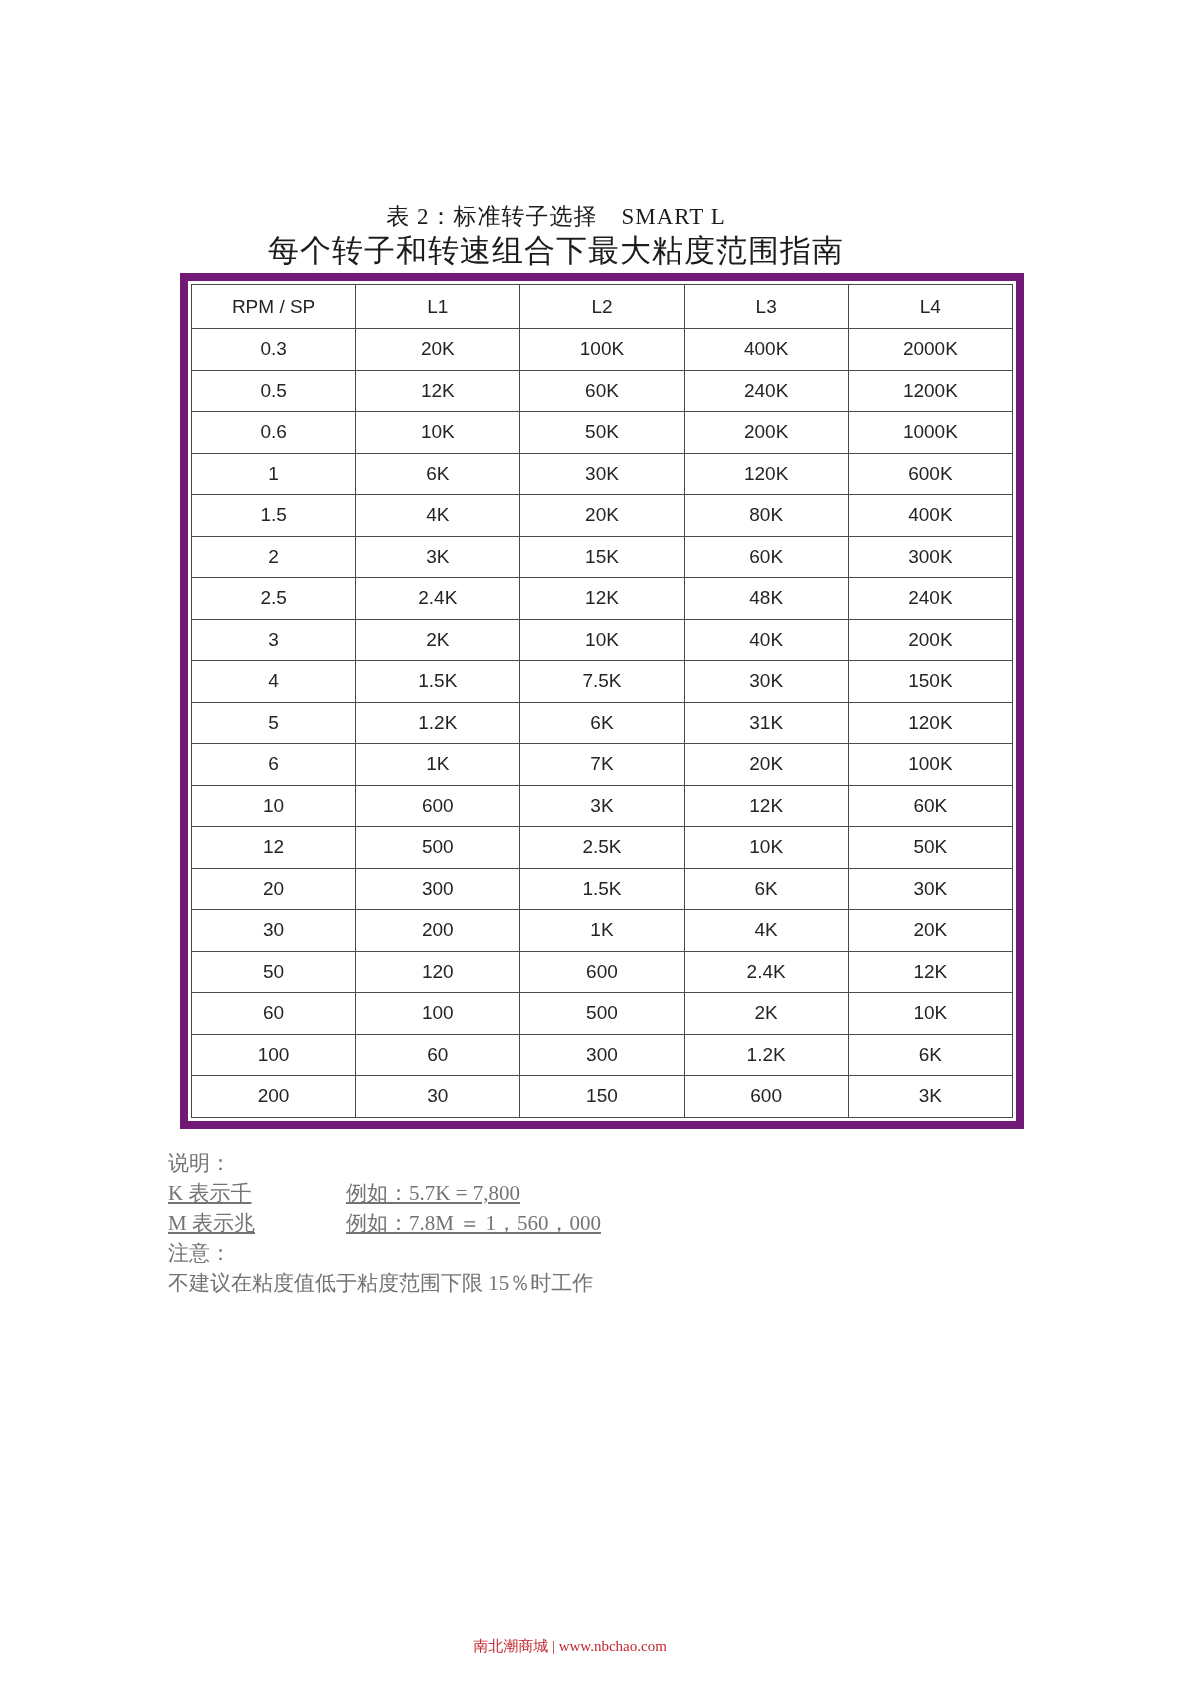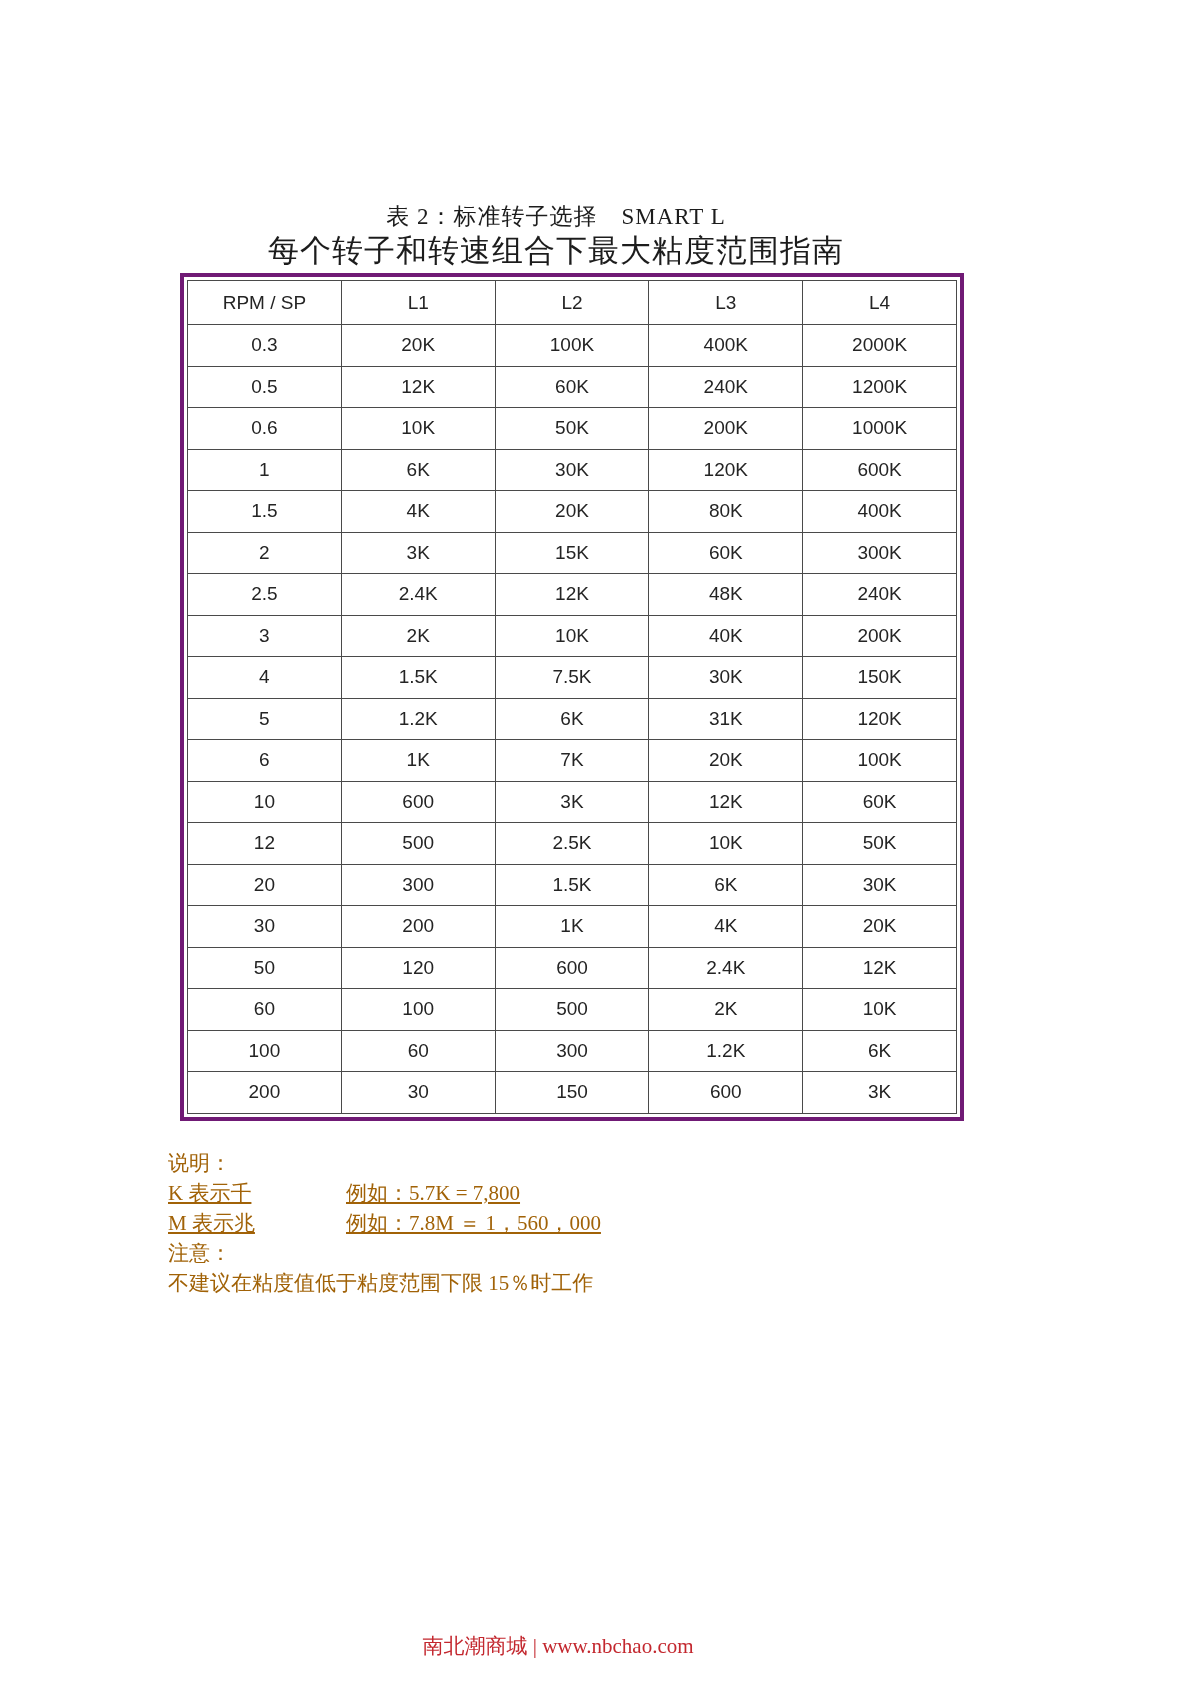--- a/index.html
+++ b/index.html
@@ -35,22 +35,22 @@
     font-size: 31px;
     line-height: 34px;
     letter-spacing: 1px;
   }
 
   
   .table-wrap {
     position: absolute;
     top: 273px;
     left: 180px;
-    width: 784px;
-    border: 4px solid #701a75;
+    width: 844px;
+    border: 8px solid #701a75;
     padding: 3px;
     background: #ffffff;
   }
   table.viscosity {
     width: 100%;
     border-collapse: collapse;
     table-layout: fixed;
     font-family: "Liberation Sans", sans-serif;
     color: #242424;
   }
@@ -71,38 +71,38 @@
   }
 
   
   .notes {
     position: absolute;
     top: 1148px;
     left: 168px;
     width: 760px;
     font-size: 21px;
     line-height: 30px;
-    color: #a16207;
+    color: #737373;
   }
   .note-line { margin-bottom: 0px; }
   .note-pair { display: flex; text-decoration: underline; }
   .note-left {
     display: inline-block;
     width: 178px;
   }
   .note-right { display: inline-block; }
 
   
   .footer {
     position: absolute;
-    left: 0;
+    left: 12px;
     top: 1632px;
     width: 1116px;
     text-align: center;
-    font-size: 21px;
+    font-size: 15px;
     line-height: 28px;
   }
 </style>
 </head>
 <body>
 
 <div class="page">
 
   <div class="title-block">
     <div class="title-line1">表 2：标准转子选择　SMART L</div>

